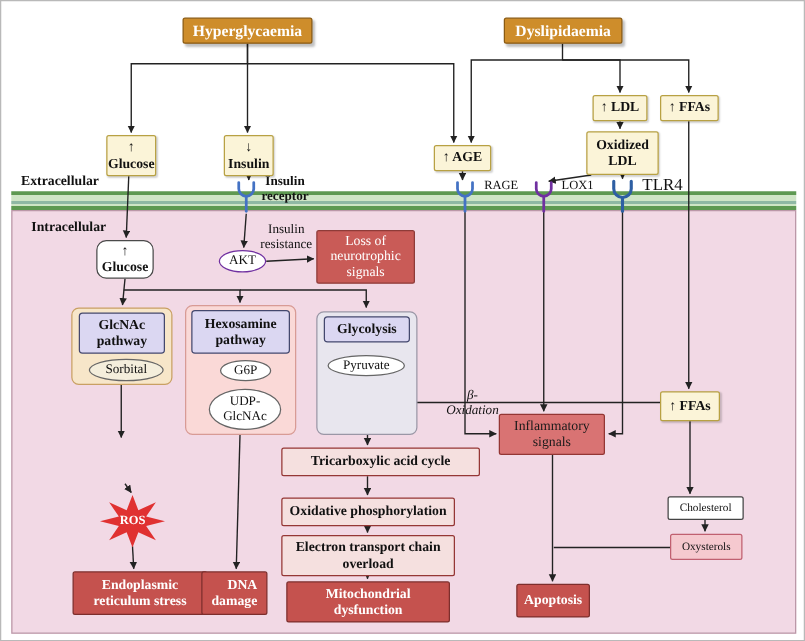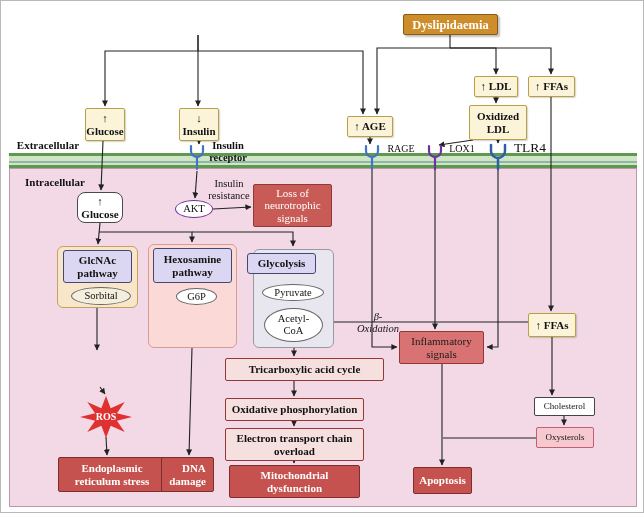--- a/index.html
+++ b/index.html
@@ -118,20 +118,21 @@
         <path d="M428,145 v5 a6,6 0 0 0 12,0 v-5"></path>
         <path d="M434,156 v12"></path>
       </g>
       <g stroke="#2E5FA3" stroke-width="2.5">
         <path d="M490,144 v6 a7,7 0 0 0 14,0 v-6"></path>
         <path d="M497,157 v11"></path>
       </g>
     </g>
   </svg>
 
+  <div class="node title" style="left:145px;top:13px;width:104px;height:21px;">Hyperglycaemia</div>
   <div class="node title" style="left:402px;top:13px;width:95px;height:21px;">Dyslipidaemia</div>
 
   <div class="node ybox" style="left:84px;top:107px;width:40px;height:33px;">↑
 Glucose</div>
   <div class="node ybox" style="left:178px;top:107px;width:40px;height:33px;">↓
 Insulin</div>
   <div class="node ybox" style="left:346px;top:115px;width:46px;height:21px;">↑ AGE</div>
   <div class="node ybox" style="left:473px;top:75px;width:44px;height:21px;">↑ LDL</div>
   <div class="node ybox" style="left:527px;top:75px;width:47px;height:21px;">↑ FFAs</div>
   <div class="node ybox" style="left:468px;top:104px;width:58px;height:35px;">Oxidized
@@ -159,25 +160,25 @@
   <div class="cont cont-hex" style="left:147px;top:243px;width:89px;height:104px;"></div>
   <div class="cont cont-gly" style="left:252px;top:248px;width:81px;height:99px;"></div>
 
   <div class="node lav" style="left:62px;top:249px;width:69px;height:33px;">GlcNAc
 pathway</div>
   <div class="node oval" style="left:70px;top:286px;width:60px;height:18px;background:#F4EEDC;">Sorbital</div>
 
   <div class="node lav" style="left:152px;top:247px;width:79px;height:35px;">Hexosamine
 pathway</div>
   <div class="node oval" style="left:175px;top:287px;width:41px;height:17px;">G6P</div>
-
-  <div class="node lav" style="left:246px;top:252px;width:69px;height:21px;">Glycolysis</div>
+  <div class="node oval" style="left:166px;top:310px;width:58px;height:33px;">UDP-
+GlcNAc</div>
+
+  <div class="node lav" style="left:258px;top:252px;width:69px;height:21px;">Glycolysis</div>
   <div class="node oval" style="left:261px;top:283px;width:62px;height:17px;">Pyruvate</div>
-  <div class="node oval" style="left:263px;top:307px;width:59px;height:34px;">Acetyl-
-CoA</div>
 
   <div class="node plain ital" style="left:350px;top:306px;width:54px;height:32px;font-size:10.5px;">β-
 Oxidation</div>
 
   <div class="node redl" style="left:398px;top:330px;width:85px;height:33px;">Inflammatory
 signals</div>
   <div class="node ybox" style="left:527px;top:312px;width:48px;height:24px;">↑ FFAs</div>
 
   <div class="node star" style="left:79px;top:395px;width:52px;height:42px;">ROS</div>
 

